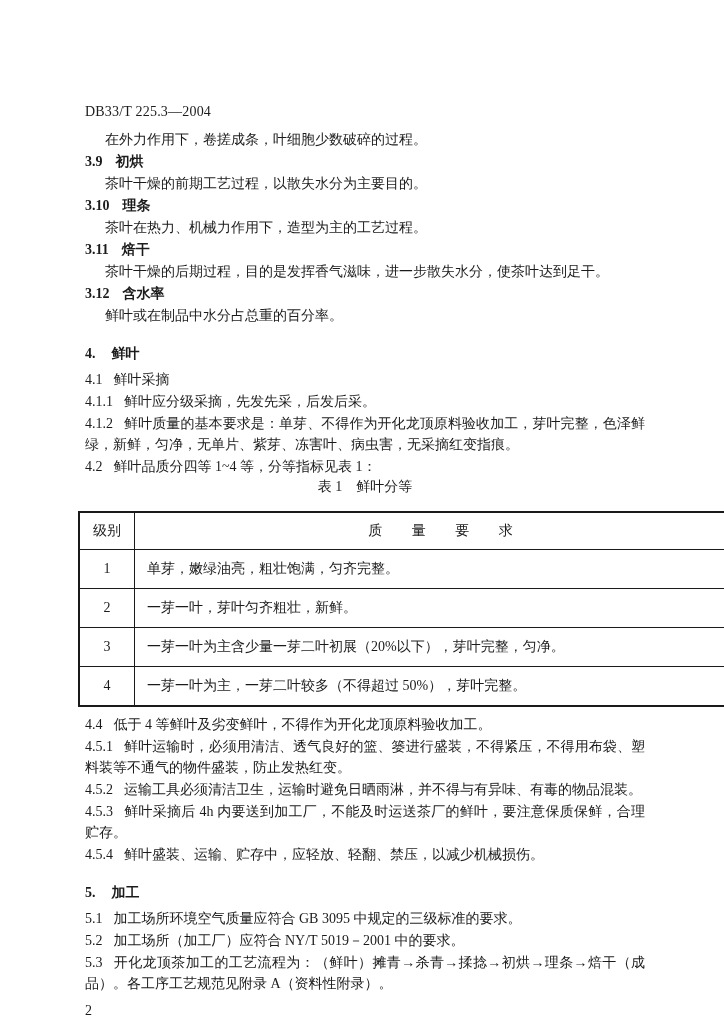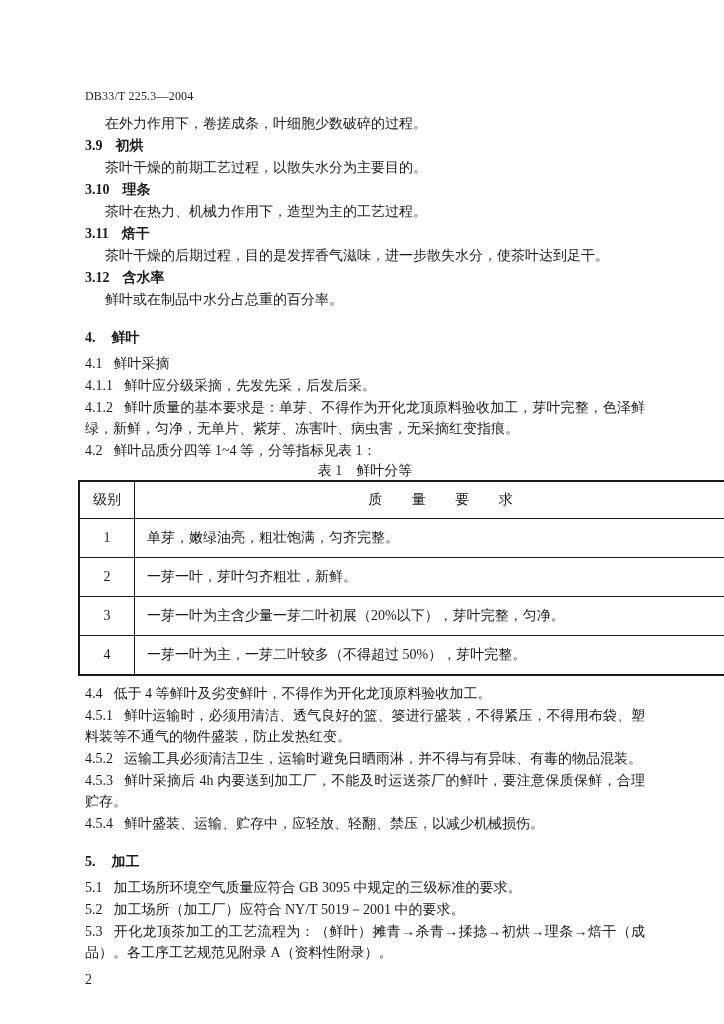--- a/index.html
+++ b/index.html
@@ -9,42 +9,42 @@
     background:#ffffff;
     color:#1b1b1b;
     font-family:"Liberation Serif","DejaVu Serif",serif;
     font-size:14px;
     box-sizing:border-box;
     padding:88px 79px 0 85px;
     overflow:hidden;
   }
   p { margin:0 0 1px 0; line-height:21px; }
   .doc-number {
-    font-size:12px; line-height:16px;
-    margin:0 0 9px 0;
+    font-size:14px; line-height:16px;
+    margin:16px 0 9px 0;
     letter-spacing:0.2px;
   }
   .indent { text-indent:20px; }
   .term-head, .sec-head { font-weight:bold; }
   .h-num {
     font-family:"Liberation Serif","DejaVu Serif",serif;
     font-weight:bold;
   }
   .term-head .h-num { margin-right:13px; }
   .sec-head .h-num { margin-right:16px; }
   .h-title {
     font-family:"Liberation Sans","DejaVu Sans",sans-serif;
     font-weight:bold;
   }
   .sec-head { margin-top:17px; margin-bottom:5px; }
   .clause { text-align:justify; }
   .cnum { margin-right:11px; white-space:nowrap; }
   .table-caption {
     text-align:center;
-    margin:2px 0 1px 0;
+    margin:2px 0 16px 0;
     line-height:16px;
   }
   table.grade-table {
     border-collapse:collapse;
     width:676px;
     margin-left:-7px;
     margin-bottom:7px;
     table-layout:fixed;
     font-size:14px;
     border:2px solid #1a1a1a;

